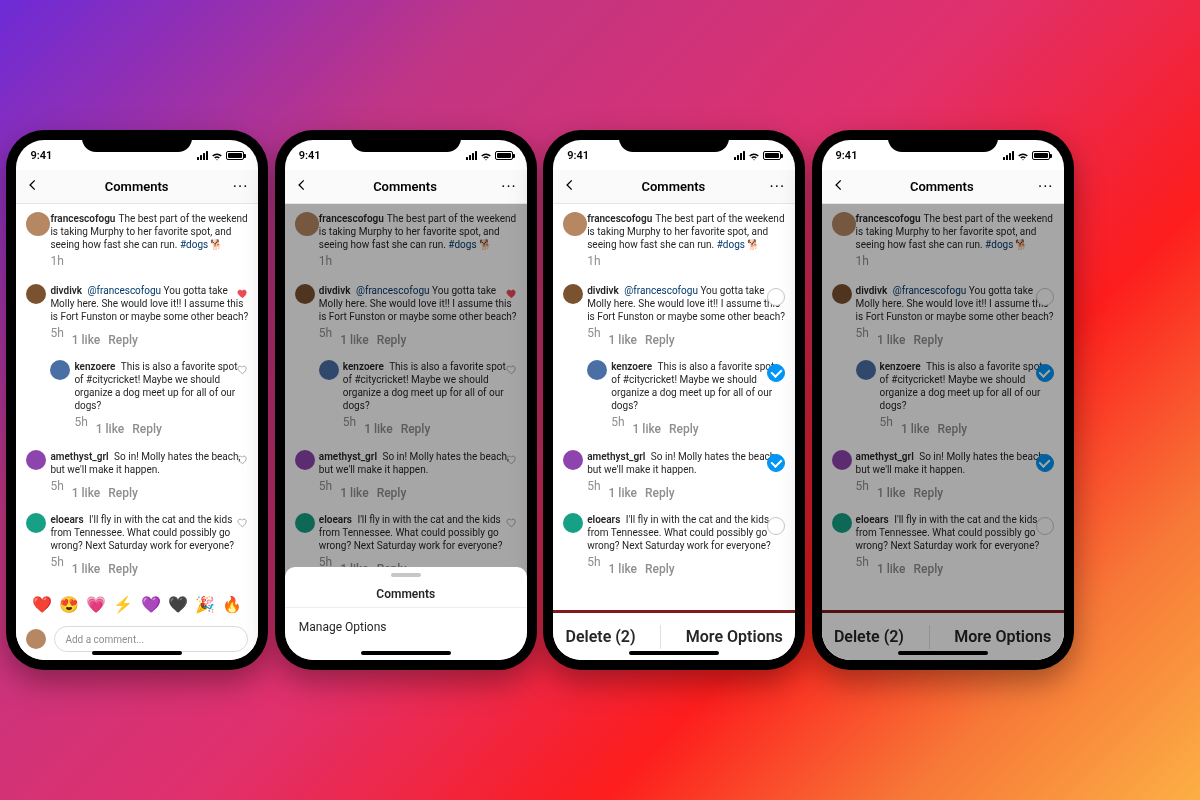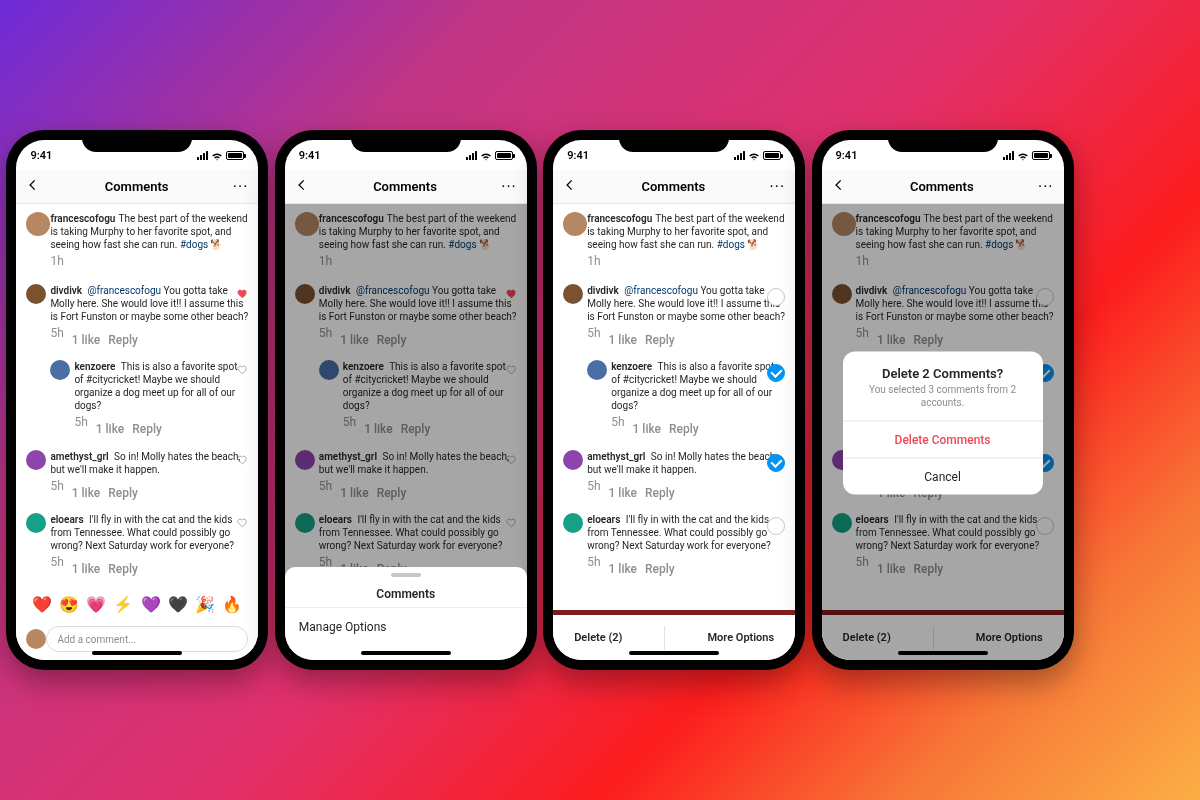--- a/index.html
+++ b/index.html
@@ -56,29 +56,29 @@
   .comment { padding: 6px 10px; display:flex; gap:4px; align-items:flex-start; position:relative;}
   .comment.reply { padding-left: 34px; }
   .right-slot { position:absolute; right:10px; top:10px; }
   .heart { width:11px; height:11px; }
   .heart.filled path { fill:#ed4956; stroke:#ed4956;}
   .heart path { fill:none; stroke:#8e8e8e; stroke-width:1.6;}
   .circle-check { width:18px; height:18px; border-radius:50%; border:1.5px solid #c7c7c7; background:#fff;}
   .circle-check.on { background:#0095f6; border-color:#0095f6; display:flex; align-items:center; justify-content:center;}
   .circle-check.on::after { content:''; width:5px; height:8px; border:solid #fff; border-width:0 2px 2px 0; transform:rotate(45deg); margin-top:-2px;}
   .emoji-row { display:flex; justify-content:space-around; padding:6px 12px; font-size:16px;}
-  .input-row { display:flex; align-items:center; padding:6px 10px 8px;}
+  .input-row { display:flex; align-items:center; gap:8px; padding:6px 10px 8px;}
   .input-pill { flex:1; height:26px; border:1px solid #dbdbdb; border-radius:14px; padding:0 10px; font-size:10px; color:#8e8e8e; display:flex; align-items:center;}
   .home-ind { position:absolute; bottom:5px; left:50%; transform:translateX(-50%); width:90px; height:4px; background:#000; border-radius:3px; z-index:30;}
   .sheet { position:absolute; left:0; right:0; bottom:0; background:#fff; border-radius:10px 10px 0 0; z-index:10; padding-bottom:14px;}
   .sheet-handle { width:30px; height:4px; background:#c7c7c7; border-radius:2px; margin:6px auto 4px;}
   .sheet-title { text-align:center; font-size:12px; font-weight:600; padding:6px 0; }
   .sheet-item { padding:12px 14px; font-size:12px; border-top:1px solid #eee; display:flex; justify-content:space-between; align-items:center;}
   .sheet-item .arrow { color:#c7c7c7; font-size:14px;}
-  .bottom-actions { position:absolute; left:0; right:0; bottom:0; height:50px; background:#fff; display:flex; justify-content:space-around; align-items:center; font-size:11px; font-weight:600; border-top:5px solid #7f1d1d; z-index:3; }
+  .bottom-actions { position:absolute; left:0; right:0; bottom:0; height:50px; background:#fff; display:flex; justify-content:space-around; align-items:center; font-size:16px; font-weight:600; border-top:3px solid #7f1d1d; z-index:3; }
   .bottom-actions .divider { width:1px; height:24px; background:#e0e0e0;}
   .alert { position:absolute; left:50%; top:48%; transform:translate(-50%,-50%); width:200px; background:#fff; border-radius:12px; z-index:15; text-align:center; overflow:hidden;}
   .alert-title { font-size:13px; font-weight:600; padding:14px 12px 2px;}
   .alert-sub { font-size:10px; color:#8e8e8e; padding:0 16px 12px; line-height:1.3;}
   .alert-btn { border-top:1px solid #e6e6e6; padding:11px; font-size:12px;}
   .alert-btn.destructive { color:#ed4956; font-weight:500;}
   .av1{background:#b58863}.av2{background:#7a5230}.av3{background:#4a6fa5}.av4{background:#8e44ad}.av5{background:#16a085}
 </style>
 </head>
 <body>
@@ -466,24 +466,18 @@
                   <div class="circle-check"></div>
                 </div>
               </div>
             </div>
         </div>
         <div class="bottom-actions">
           <span>Delete (2)</span>
           <div class="divider"></div>
           <span>More Options</span>
         </div>
-        <div class="alert">
-          <div class="alert-title">Delete 2 Comments?</div>
-          <div class="alert-sub">You selected 3 comments from 2 accounts.</div>
-          <div class="alert-btn destructive">Delete Comments</div>
-          <div class="alert-btn">Cancel</div>
-        </div>
       </div>
       <div class="home-ind"></div>
     </div>
   </div>
 
 </div>
 
 </body></html>

